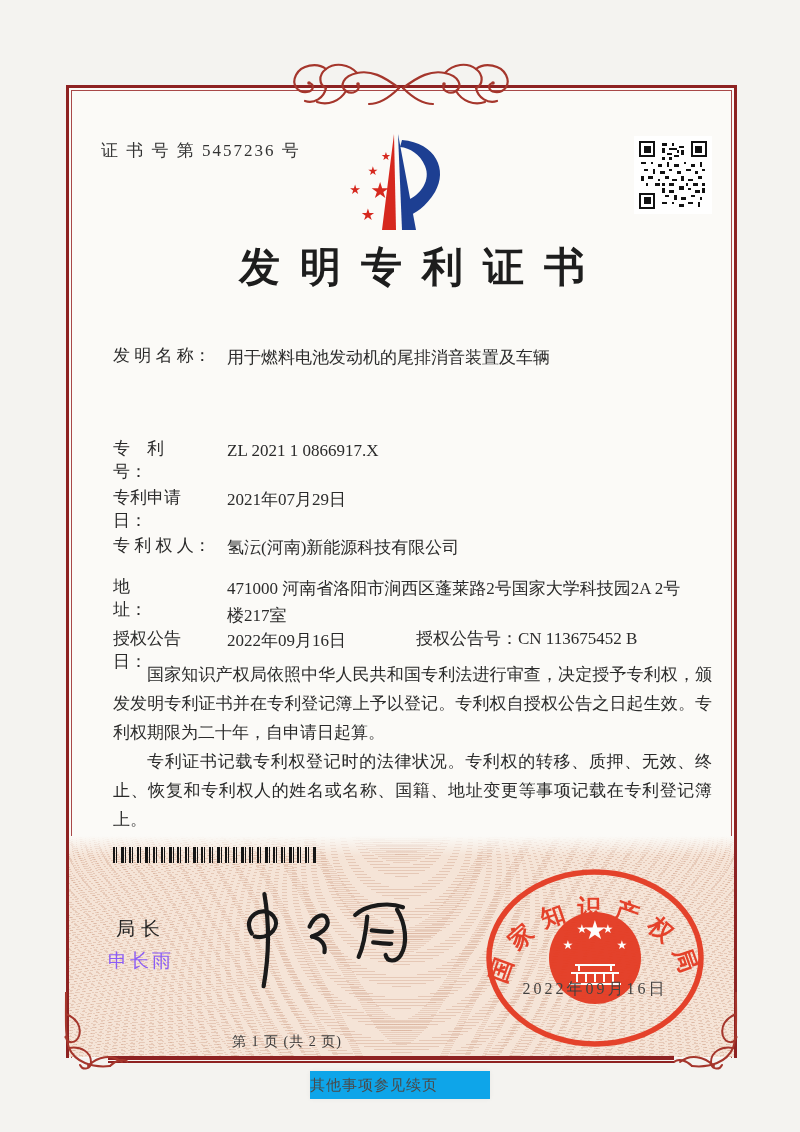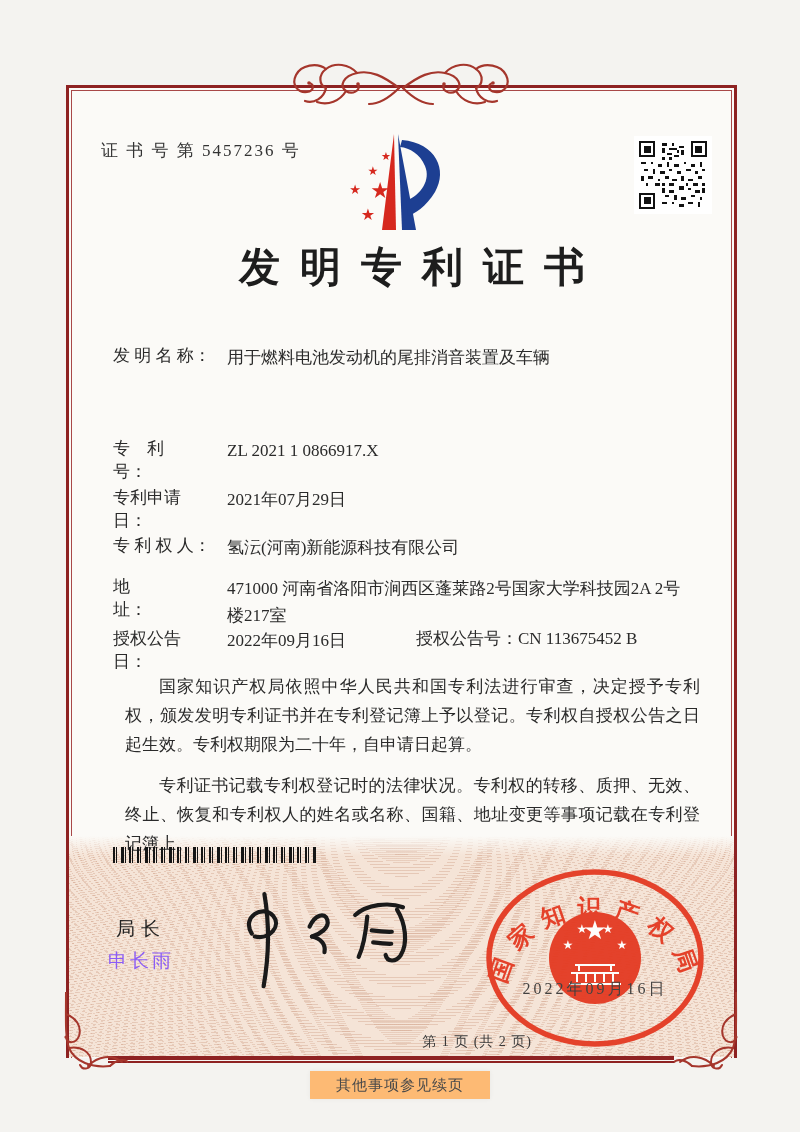--- a/index.html
+++ b/index.html
@@ -52,21 +52,21 @@
   }
 
   
   .frow{position:absolute;left:113px;width:600px;font-size:17px;color:#2a2a2a;}
   .flb{display:inline-block;width:101px;vertical-align:top;}
   .fvl{display:inline-block;vertical-align:top;max-width:492px;line-height:27px;margin-left:13px;}
   .pair2{position:absolute;left:303px;top:0;white-space:nowrap;}
 
   
   .paras{position:absolute;left:113px;top:660px;width:599px;font-size:17px;line-height:29px;color:#2a2a2a;}
-  .paras p{margin:12px;text-indent:2em;text-align:justify;}
+  .paras p{margin:0;text-indent:2em;text-align:justify;}
 
   
   .barcode{
     position:absolute;left:113px;top:847px;width:203px;height:16px;
     background:repeating-linear-gradient(90deg,
       #151515 0 2px,rgba(0,0,0,0) 2px 3px,
       #151515 3px 4px,rgba(0,0,0,0) 4px 8px,
       #151515 8px 11px,rgba(0,0,0,0) 11px 12px,
       #151515 12px 13px,rgba(0,0,0,0) 13px 16px,
       #151515 16px 18px,rgba(0,0,0,0) 18px 19px,
@@ -77,24 +77,24 @@
   .sig-title{position:absolute;left:116px;top:916px;font-size:19px;letter-spacing:6px;color:#222;
     font-family:"Liberation Sans","DejaVu Sans",sans-serif;}
   .sig-name{position:absolute;left:108px;top:948px;font-size:19px;letter-spacing:3px;color:#8b5cf6;
     font-family:Liberation Mono, monospace;}
   .sig-hand{position:absolute;left:222px;top:886px;width:210px;height:105px;transform:rotate(-2deg);}
 
   
   .seal{position:absolute;left:480px;top:865px;width:230px;height:185px;opacity:.95;}
 
   
-  .page-info{position:absolute;left:232px;top:1033px;width:300px;text-align:right;font-size:14px;color:#3a3a3a;letter-spacing:1px;}
+  .page-info{position:absolute;left:232px;top:1033px;width:300px;text-align:left;font-size:14px;color:#3a3a3a;letter-spacing:1px;}
   .note-box{
     position:absolute;left:310px;top:1071px;width:180px;height:28px;line-height:28px;
-    background:#fdba74;text-align:center;font-size:15px;color:#4a4a4a;letter-spacing:1px;
+    background:#0ea5e9;font-size:15px;color:#4a4a4a;letter-spacing:1px;
     box-shadow:0 0 5px rgba(0,0,0,.05);
   }
 </style>
 </head>
 <body>
 
 <div class="page">
 
   <div class="frame">
     <div class="frame-inner"></div>

